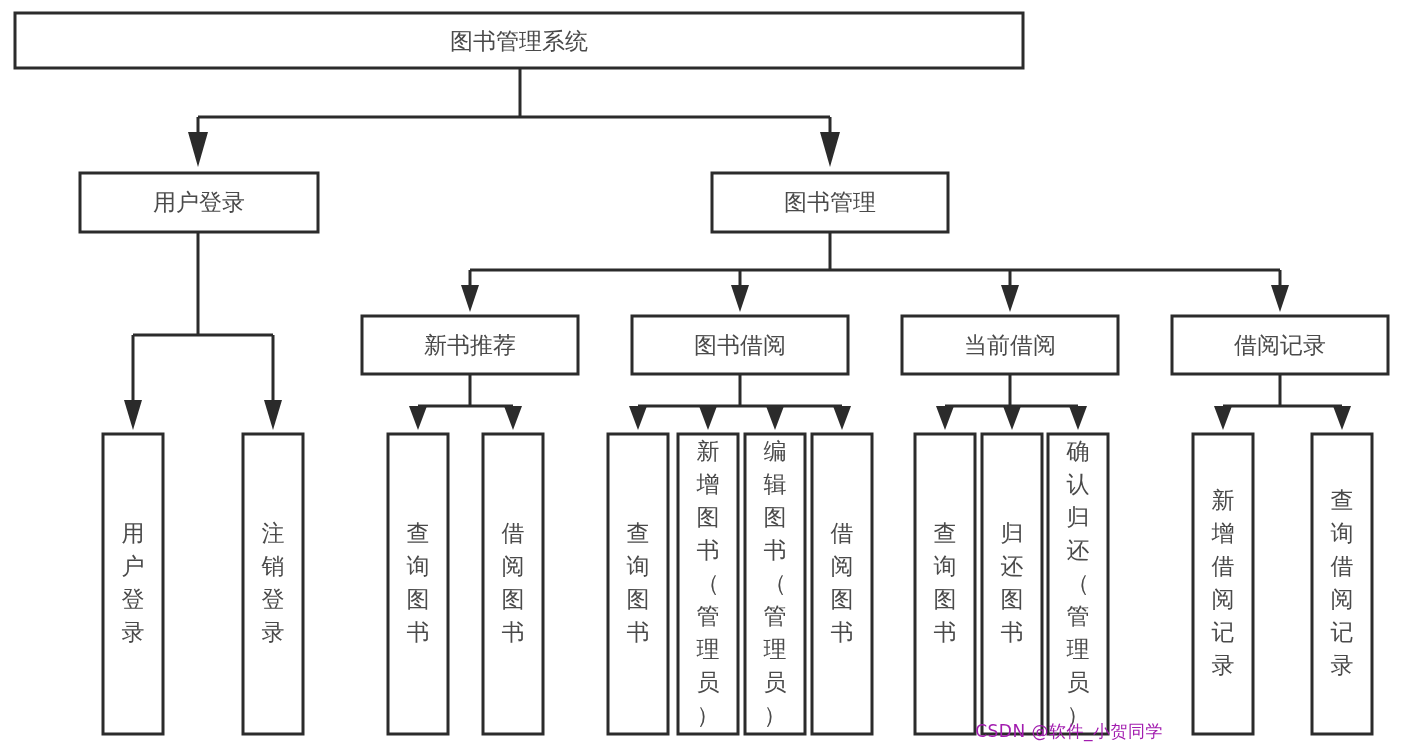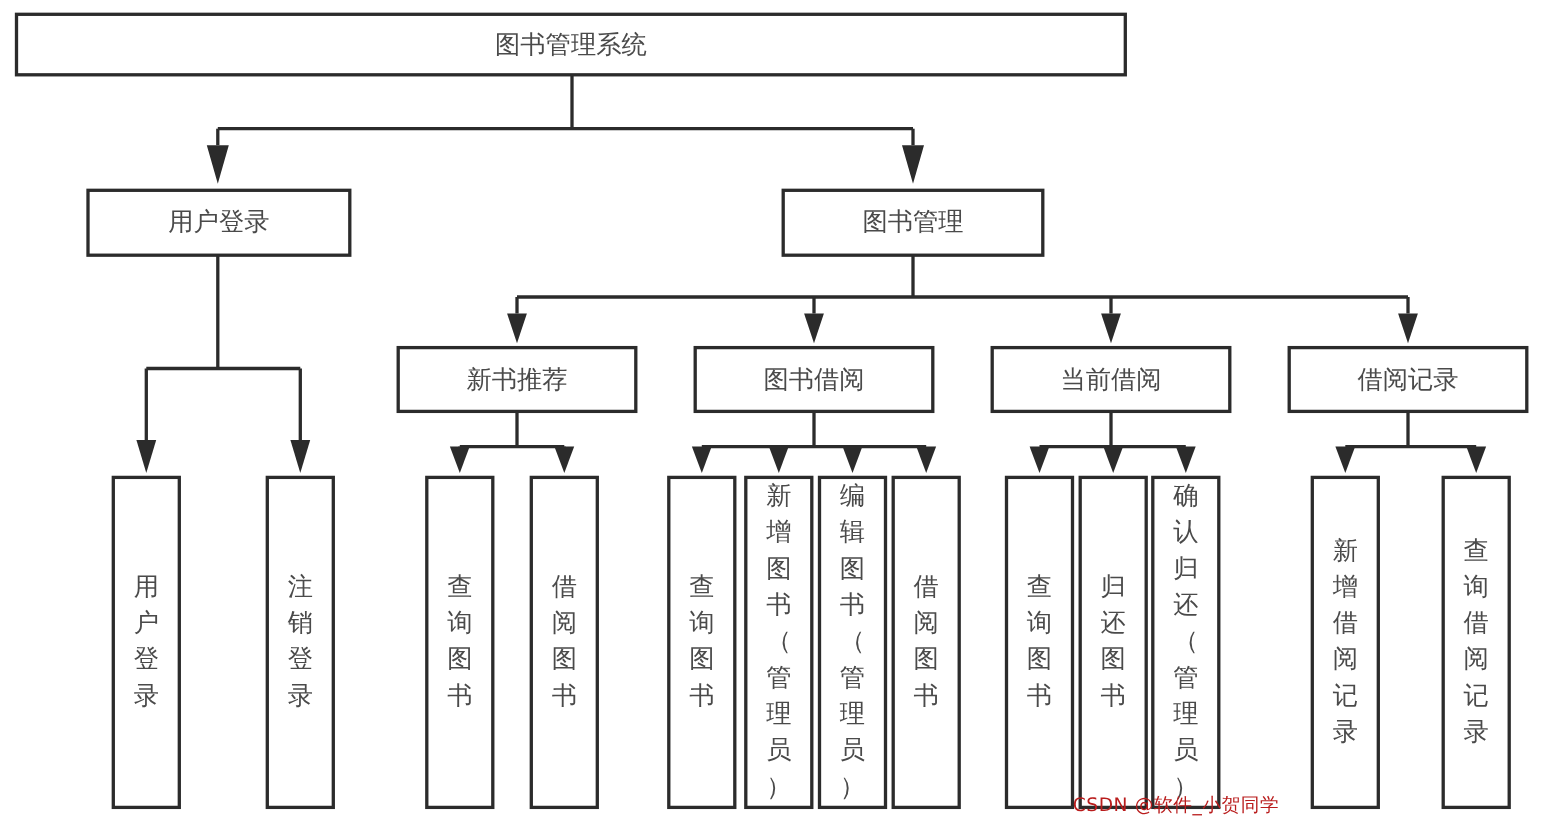--- a/index.html
+++ b/index.html
@@ -53,21 +53,21 @@
     font-family: "DejaVu Sans", "Liberation Sans", sans-serif;
     font-size: 23px;
     text-anchor: middle;
   }
   .watermark {
     position: absolute;
     right: 8px;
     bottom: 4px;
     font-family: "DejaVu Sans", "Liberation Sans", sans-serif;
     font-size: 17px;
-    color: #b91c1c;
+    color: #a21caf;
     white-space: nowrap;
     letter-spacing: 0.5px;
     user-select: none;
   }
 </style>
 </head>
 <body>
 
 <div id="diagram-root">
 

